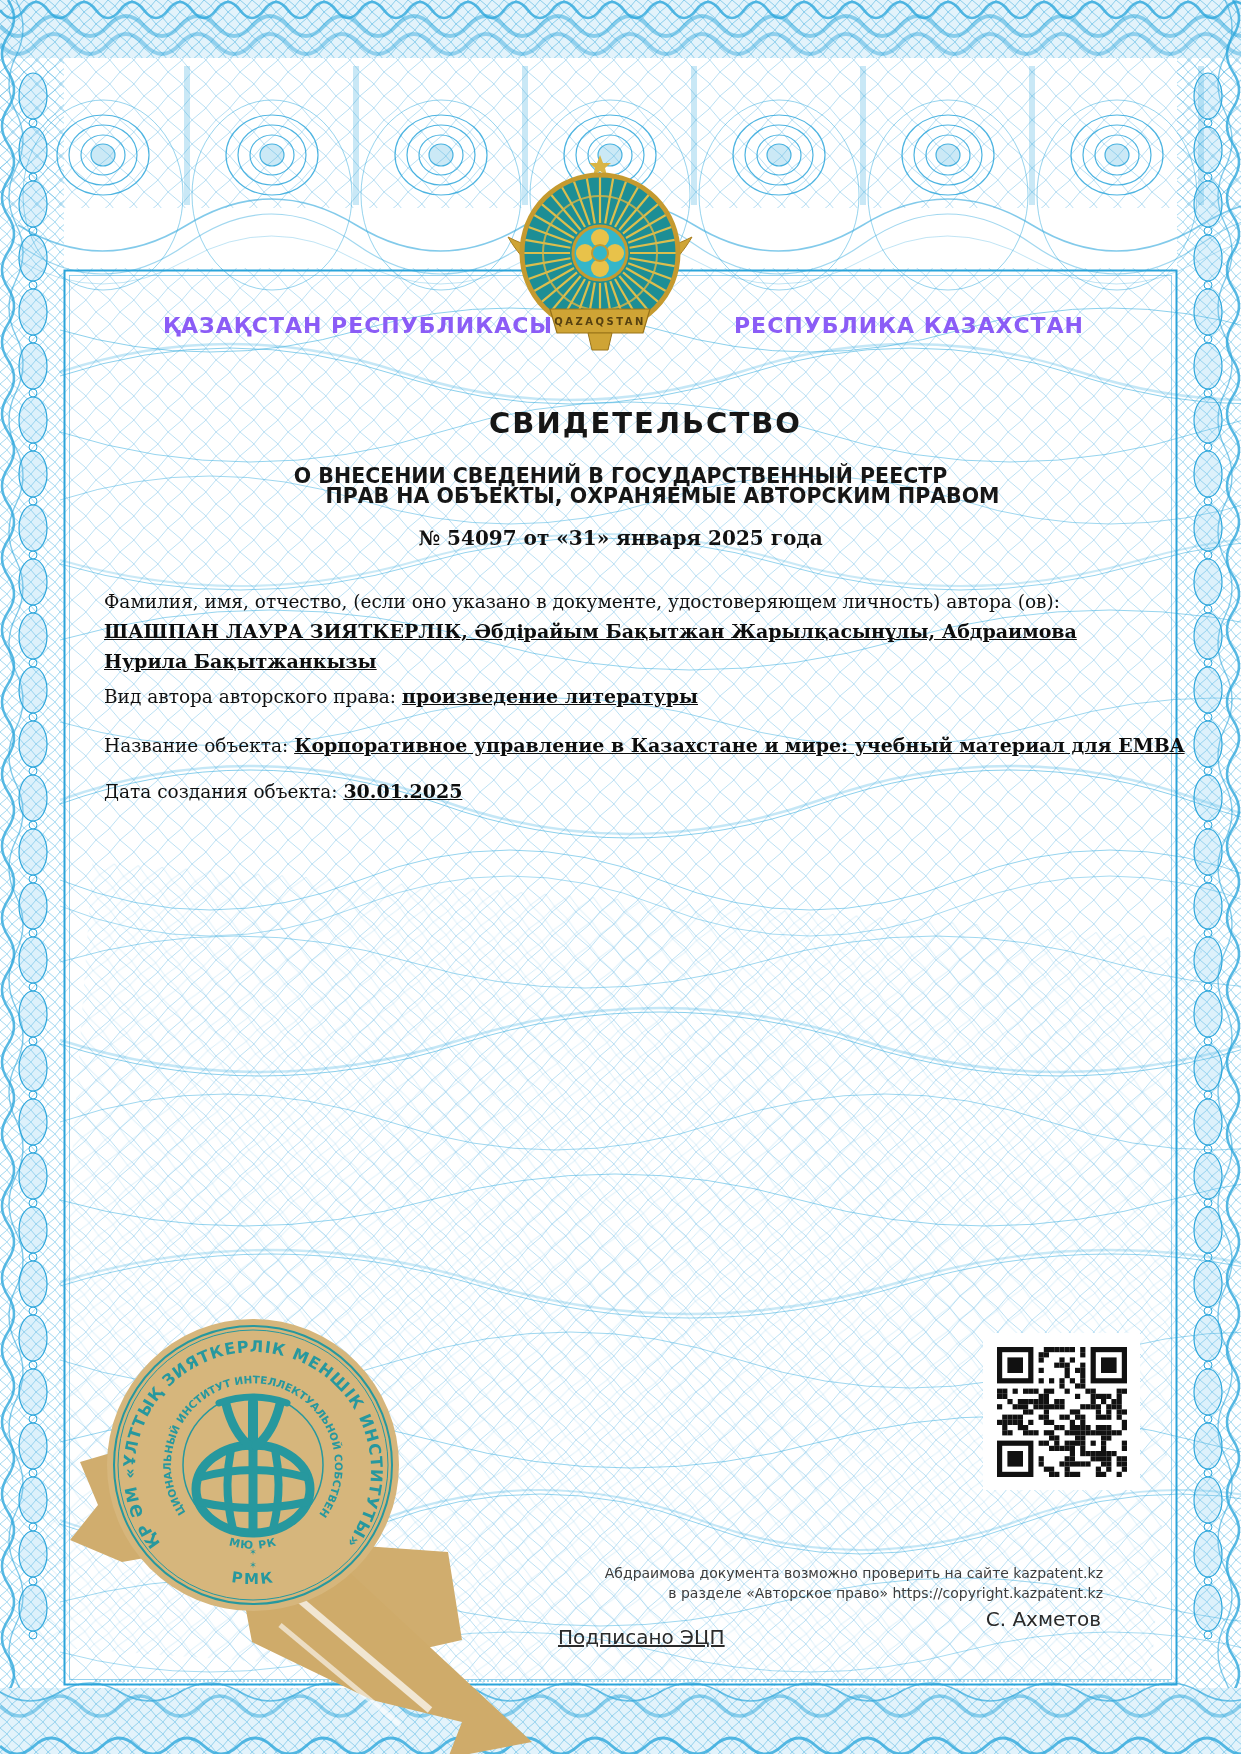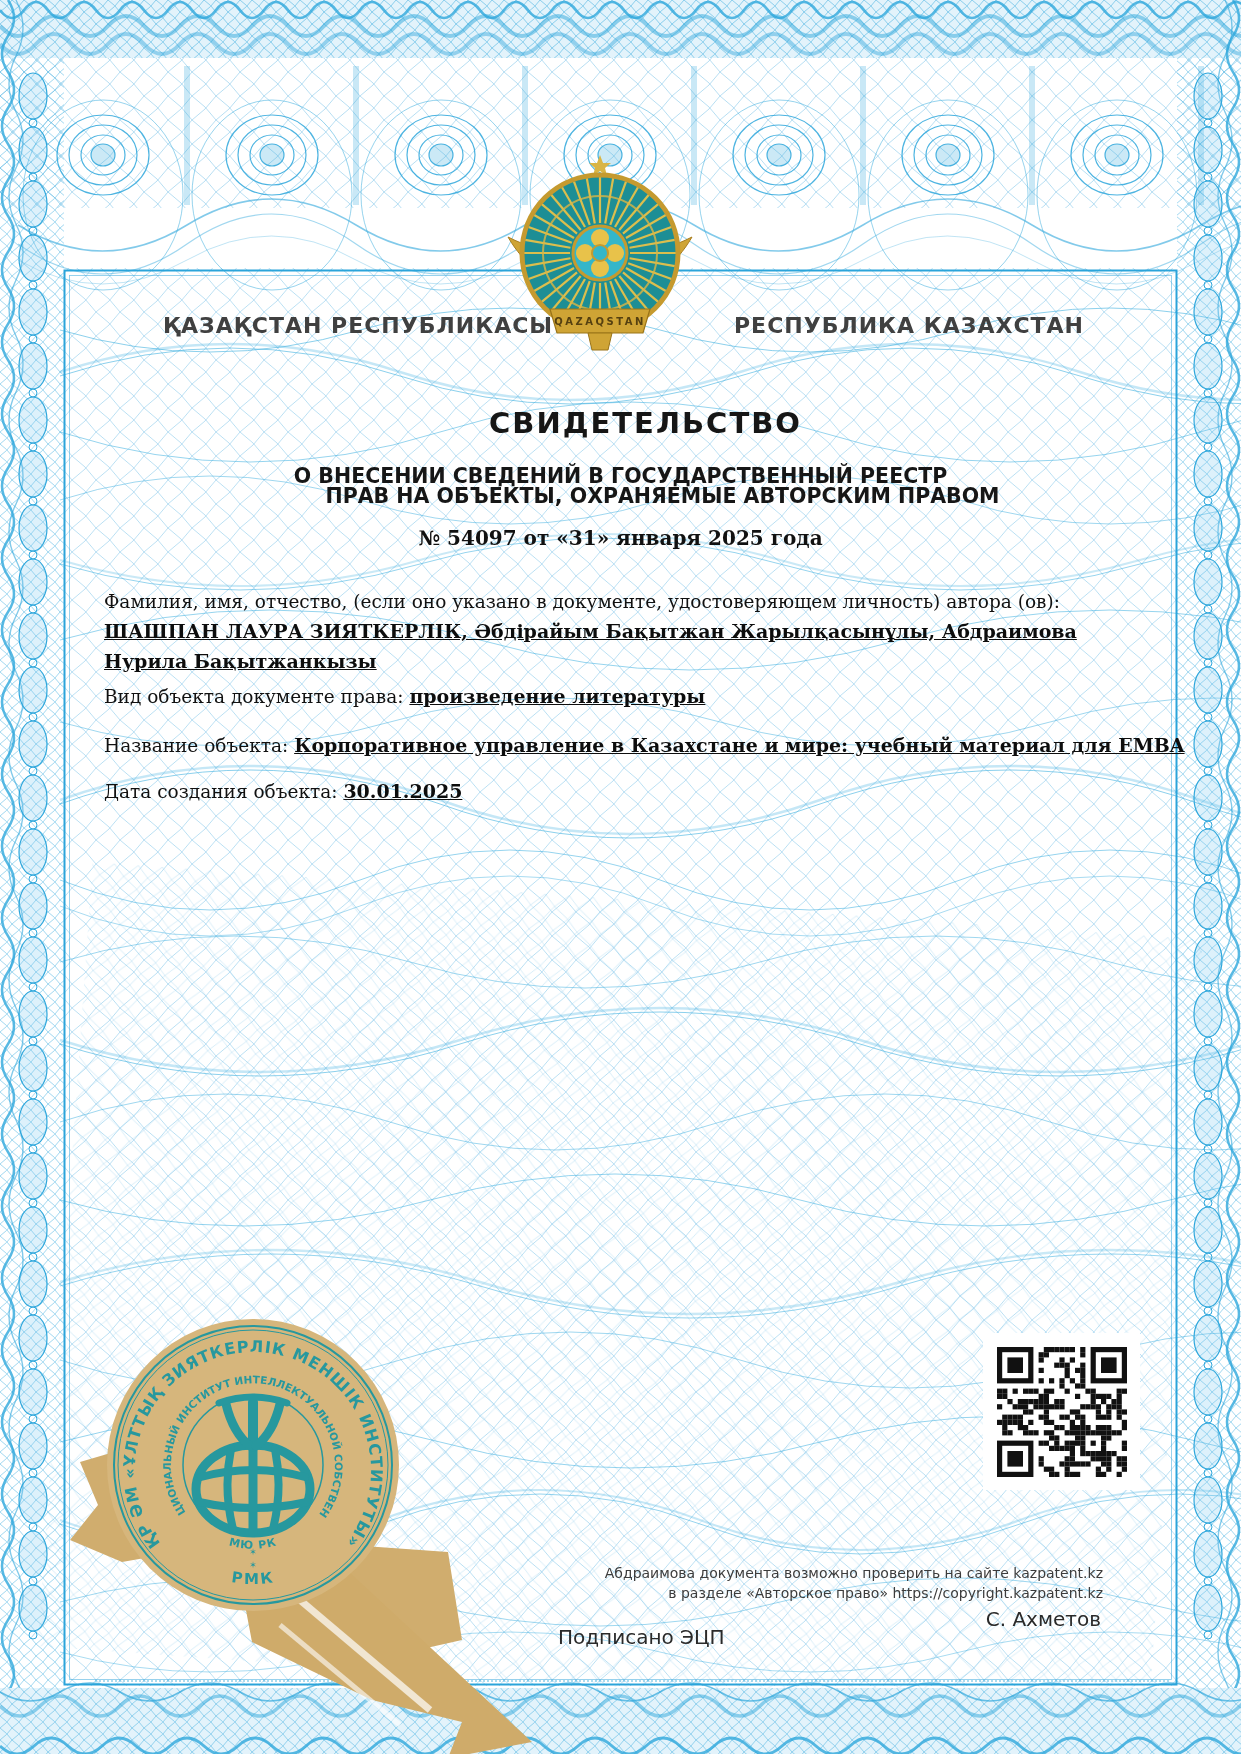--- a/index.html
+++ b/index.html
@@ -2,21 +2,21 @@
 <html><head>
 <meta charset="utf-8">
 <style>
   html,body{margin:0;padding:0;background:#e8e8e8;}
   #page{position:relative;width:1241px;height:1754px;background:#ffffff;overflow:hidden;
         font-family:"DejaVu Sans",sans-serif;}
   #bg,#emblem,#sealsvg,#qrsvg{position:absolute;left:0;top:0;pointer-events:none;}
   .txt{position:absolute;color:#1b1b1b;white-space:nowrap;}
   .center{left:0;width:1241px;text-align:center;}
   .sans-b{font-family:"DejaVu Sans",sans-serif;font-weight:bold;padding-left:25px;}
-  .country{font-size:22px;font-weight:bold;letter-spacing:1px;color:#404040;}
+  .country{font-size:22px;font-weight:bold;letter-spacing:1px;color:#8b5cf6;}
   .main-title{font-size:29px;font-weight:bold;letter-spacing:2px;color:#161616;top:406px;}
   .subtitle{font-size:20.5px;font-weight:bold;color:#161616;}
   .numline{font-family:"DejaVu Serif",serif;font-size:20px;font-weight:bold;top:526px;color:#111;}
   .body-label{font-family:"DejaVu Serif",serif;font-size:18.5px;color:#111;}
   .body-value{font-family:"DejaVu Serif",serif;font-size:19px;font-weight:bold;
               text-decoration:underline;color:#0d0d0d;}
   .authors-val{position:absolute;left:104px;top:616px;width:1040px;white-space:normal;
                line-height:30px;}
   .verify{font-size:14px;line-height:19.5px;color:#3c3c3c;text-align:right;}
   .sign{font-size:20px;color:#2a2a2a;}
@@ -642,29 +642,29 @@
 
   <div class="txt center main-title sans-b">СВИДЕТЕЛЬСТВО</div>
   <div class="txt center subtitle" style="top:464px;">О ВНЕСЕНИИ СВЕДЕНИЙ В ГОСУДАРСТВЕННЫЙ РЕЕСТР</div>
   <div class="txt center subtitle" style="top:484px;margin-left:42px;">ПРАВ НА ОБЪЕКТЫ, ОХРАНЯЕМЫЕ АВТОРСКИМ ПРАВОМ</div>
   <div class="txt center numline">№ 54097 от «31» января 2025 года</div>
 
   <div class="txt body-label" style="left:104px;top:591px;">Фамилия, имя, отчество, (если оно указано в документе, удостоверяющем личность) автора (ов):</div>
   <div class="txt body-value authors-val">ШАШПАН ЛАУРА ЗИЯТКЕРЛІК, Әбдірайым Бақытжан Жарылқасынұлы, Абдраимова Нурила Бақытжанкызы</div>
 
   <div class="txt" style="left:104px;top:685px;">
-    <span class="body-label">Вид объекта документе права: </span><span class="body-value">произведение литературы</span>
+    <span class="body-label">Вид автора авторского права: </span><span class="body-value">произведение литературы</span>
   </div>
   <div class="txt" style="left:104px;top:734px;">
     <span class="body-label">Название объекта: </span><span class="body-value">Корпоративное управление в Казахстане и мире: учебный материал для EMBA</span>
   </div>
   <div class="txt" style="left:104px;top:780px;">
     <span class="body-label">Дата создания объекта: </span><span class="body-value">30.01.2025</span>
   </div>
 
   <div class="txt verify" style="right:138px;top:1564px;">
     <div>Абдраимова документа возможно проверить на сайте kazpatent.kz</div>
     <div>в разделе «Авторское право»  https://copyright.kazpatent.kz</div>
   </div>
 
-  <div class="txt sign" style="left:558px;top:1625px;">Подписано ЭЦП</div>
+  <div class="txt sign" style="left:558px;top:1625px;text-decoration:underline;">Подписано ЭЦП</div>
   <div class="txt sign" style="right:140px;top:1607px;">С. Ахметов</div>
 </div>
 
 </body></html>

